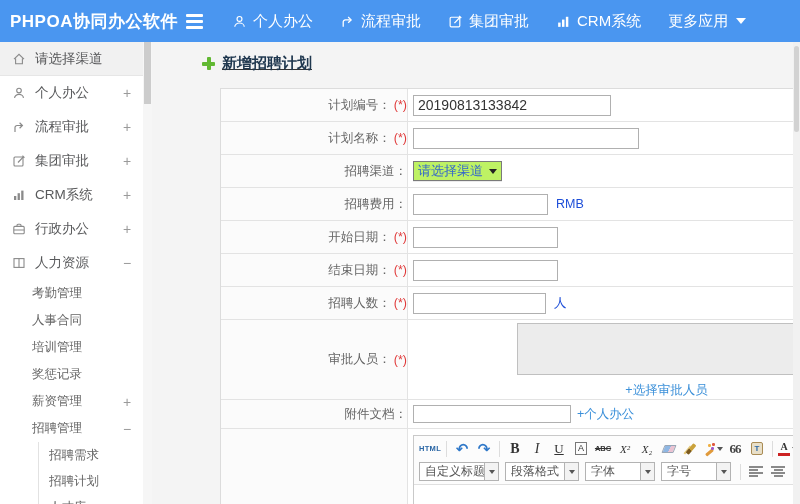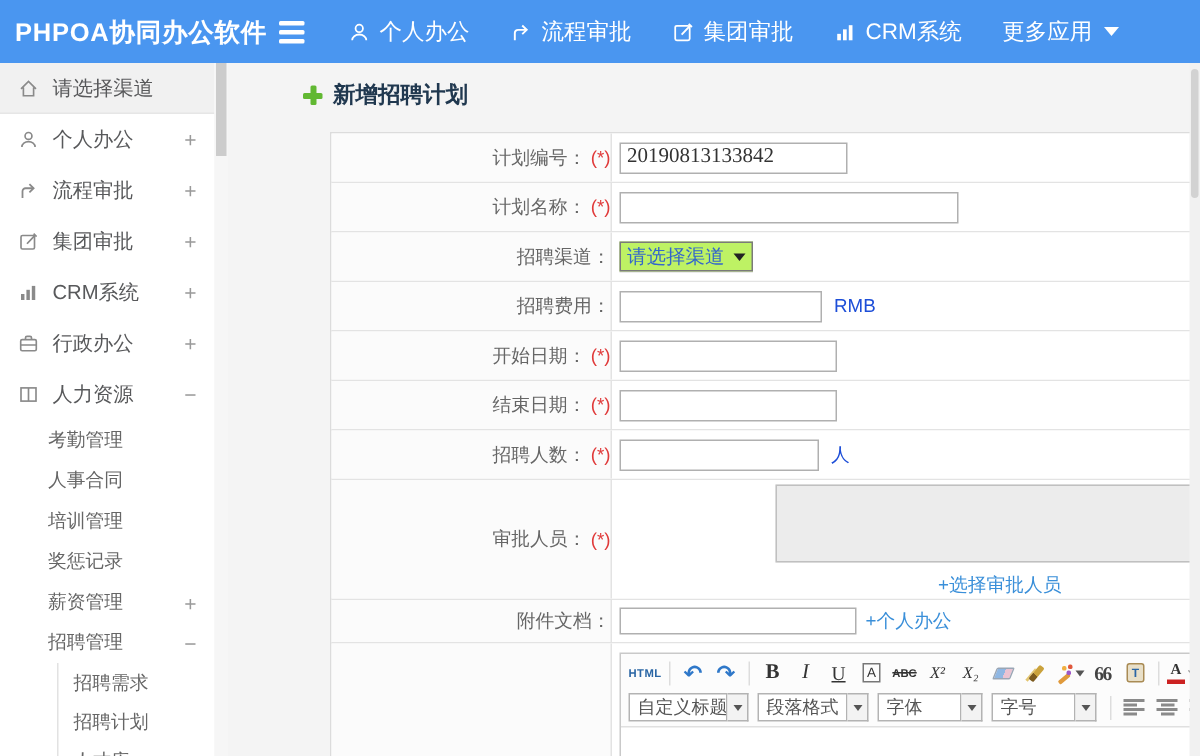--- a/index.html
+++ b/index.html
@@ -24,21 +24,21 @@
   .side-item .s-label { flex:1; }
   .sign { color:#9a9a9a; font-size:14px; width:12px; text-align:center; }
   .sub-list .side-item { height:27px; padding-left:32px; font-size:12.5px; color:#666; }
   .sub2-wrap { margin-left:38px; border-left:1px solid #e2e2e2; }
   .sub2-wrap .side-item { height:26px; padding-left:10px; font-size:12.5px; color:#666; }
   .side-scrollbar { position:absolute; left:143px; top:42px; width:9px; bottom:0; background:#f6f6f6; }
   .side-scrollbar .thumb { position:absolute; left:1px; top:0; width:7px; height:62px; background:#cccccc; }
 
   
   .main { position:absolute; left:152px; top:42px; right:0; bottom:0; background:#f4f4f4; overflow:hidden; }
-  .page-title { position:absolute; left:50px; top:12px; display:flex; align-items:center; gap:7px; }
+  .page-title { position:absolute; left:50px; top:12px; display:flex; align-items:center; gap:7px;text-decoration:underline; }
   .plus-icon { position:relative; width:13px; height:13px; }
   .plus-icon:before { content:""; position:absolute; left:4.5px; top:0; width:4px; height:13px; background:#61b832; border-radius:1px; }
   .plus-icon:after { content:""; position:absolute; left:0; top:4.5px; width:13px; height:4px; background:#61b832; border-radius:1px; }
   .page-title .t-text { font-size:15px; font-weight:bold; color:#20384f; }
 
   
   .form-table { position:absolute; left:68px; top:46px; width:700px; background:#fff; border-left:1px solid #dcdcdc; border-top:1px solid #dcdcdc; }
   .f-row { display:flex; border-bottom:1px solid #e3e3e3; }
   .f-row.r-std { height:33px; }
   .f-row.r-area { height:80px; }
@@ -265,21 +265,21 @@
     <span class="plus-icon"></span>
     <span class="t-text">新增招聘计划</span>
   </div>
   <div class="form-table">
       <div class="f-row r-std">
         <div class="f-label">
           <span>计划编号：</span>
           <span class="req">(*)</span>
         </div>
         <div class="f-value">
-          <input type="text" value="20190813133842" style="width: 152px; font-family: Liberation Serif, serif;">
+          <input type="text" value="20190813133842" style="width: 198px;">
         </div>
       </div>
       <div class="f-row r-std">
         <div class="f-label">
           <span>计划名称：</span>
           <span class="req">(*)</span>
         </div>
         <div class="f-value">
           <input type="text" style="width: 226px;">
         </div>

